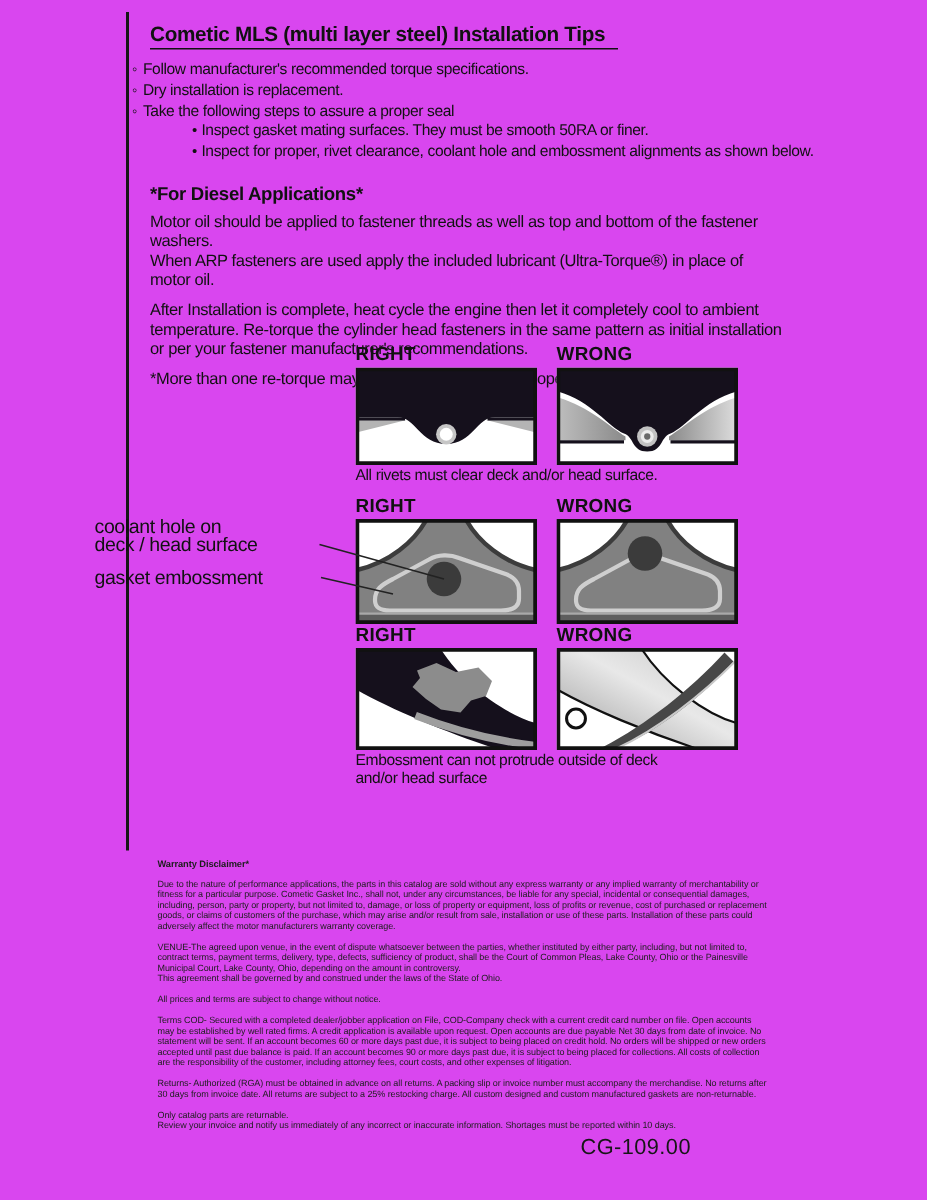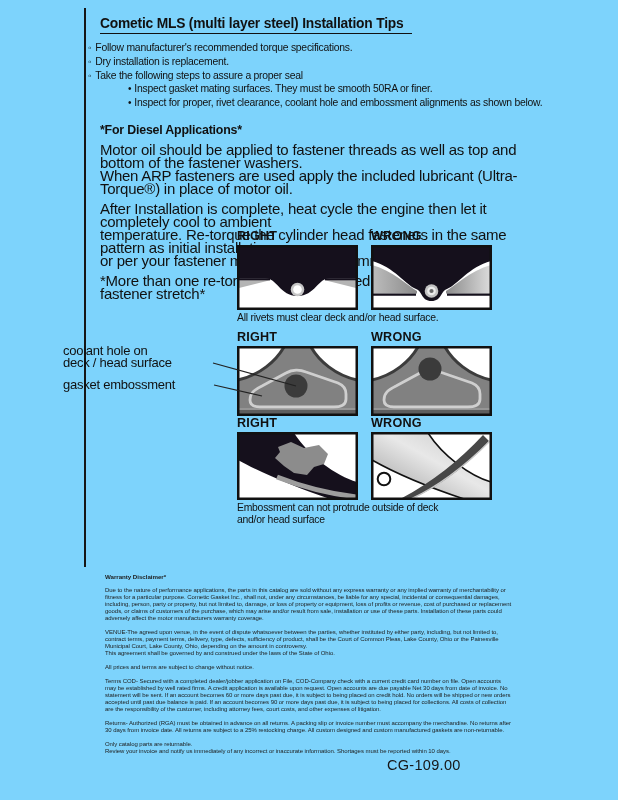--- a/index.html
+++ b/index.html
@@ -1,29 +1,29 @@
 <!DOCTYPE html>
 <html><head>
 <meta charset="utf-8">
 <style>
   html,body{margin:0;padding:0;background:#fff;}
-  .page{position:relative;width:618px;height:800px;background:#7dd3fc;overflow:hidden;
+  .page{position:relative;width:618px;height:800px;background:#d946ef;overflow:hidden;
         font-family:"Liberation Sans", sans-serif;color:#111;}
   .vrule{position:absolute;left:84px;top:8px;width:2px;height:559px;background:#161616;}
   .text-col{position:absolute;left:88px;top:14px;width:434px;}
   .title{display:inline-block;margin:0 0 7px 12px;padding:0 8px 2px 0;
          font-size:13.8px;font-weight:bold;letter-spacing:-0.2px;
          border-bottom:1.8px solid #111;white-space:nowrap;}
   ul.tips{list-style:none;margin:0;padding:0;font-size:10.4px;line-height:13.8px;letter-spacing:-0.25px;}
   ul.tips li{white-space:nowrap;}
   li.b::before{content:"◦";margin-right:4px;font-size:10px;}
   li.sb{margin-left:40px;}
   li.sb::before{content:"•";margin-right:3px;font-size:10px;}
   h2.diesel{margin:13px 0 6px 12px;font-size:12.4px;font-weight:bold;letter-spacing:-0.2px;}
-  p.body{margin:0 0 7px 12px;font-size:15px;line-height:13px;letter-spacing:-0.25px;white-space:pre-line;}
+  p.body{margin:0 0 7px 12px;font-size:11px;line-height:13px;letter-spacing:-0.25px;white-space:pre-line;}
   .diagrams{position:absolute;left:237px;top:229px;width:255px;}
   .drow{position:relative;}
   .dlabels{display:flex;height:16px;font-size:12.6px;font-weight:bold;letter-spacing:0.2px;}
   .dlabels span{width:121px;}
   .dlabels span + span{margin-left:13px;}
   .dpair{display:flex;gap:13px;}
   .dpair svg{display:block;}
   .dcap{margin:2px 0 5px 0;font-size:10.4px;line-height:12.5px;letter-spacing:-0.25px;white-space:pre-line;}
   .dcap.center{margin-left:10px;}
   .side-labels{position:absolute;right:calc(100% + 24px);top:15px;width:150px;

